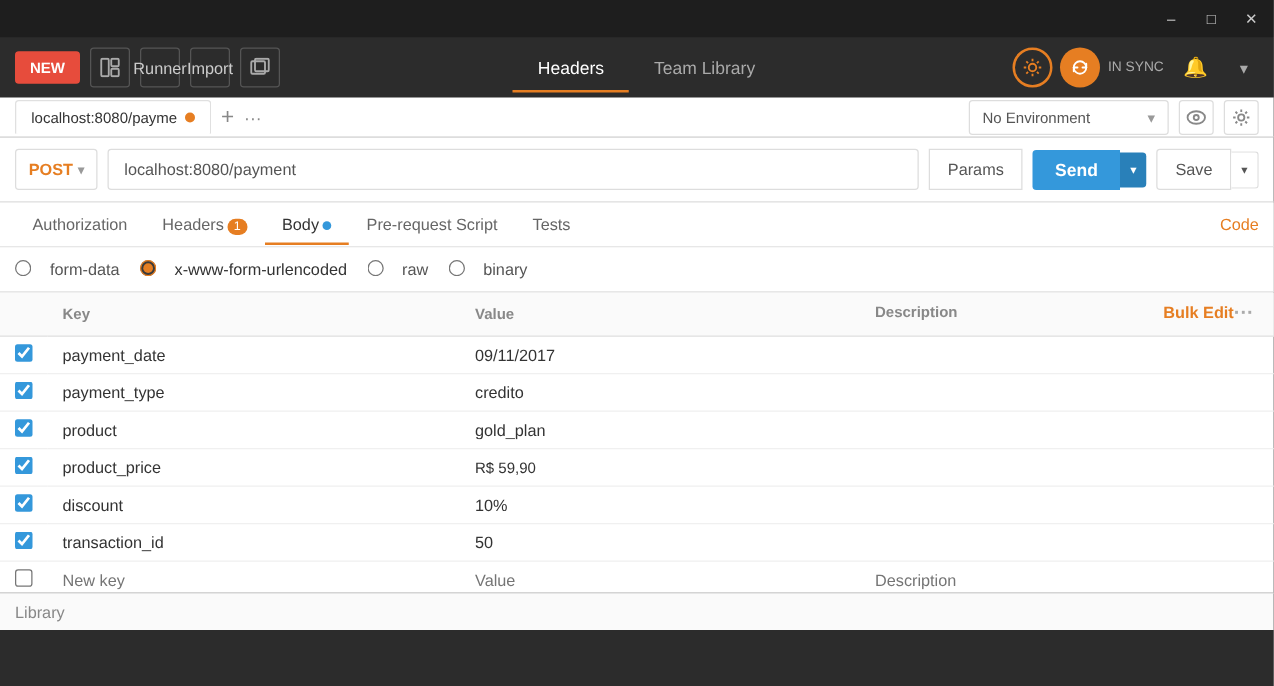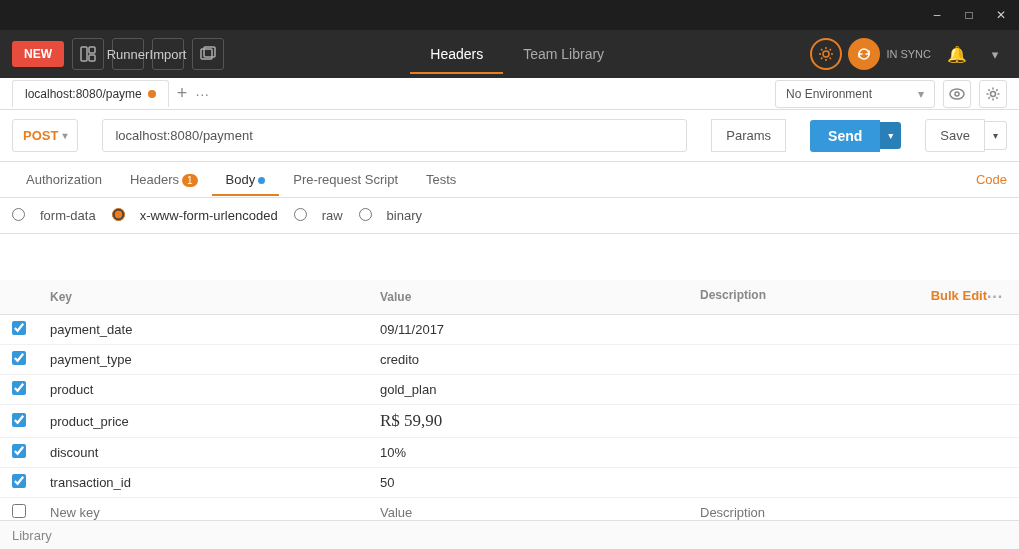--- a/index.html
+++ b/index.html
@@ -25,21 +25,21 @@
     .sync-icon2 { width: 32px; height: 32px; border-radius: 50%; background: #e67e22; display: flex; align-items: center; justify-content: center; color: #fff; font-size: 14px; }
     .sync-text { color: #aaa; font-size: 11px; }
     .bell-btn { width: 32px; height: 32px; display: flex; align-items: center; justify-content: center; color: #aaa; cursor: pointer; font-size: 16px; }
     .dropdown-btn { width: 24px; height: 32px; display: flex; align-items: center; justify-content: center; color: #aaa; cursor: pointer; }
     .url-tab { display: flex; align-items: center; gap: 6px; background: #fff; border: 1px solid #e0e0e0; border-bottom: none; padding: 6px 12px; border-radius: 3px 3px 0 0; color: #333; font-size: 12px; cursor: pointer; }
     .tab-dot { width: 8px; height: 8px; background: #e67e22; border-radius: 50%; }
     .plus-btn { background: none; border: none; color: #888; font-size: 18px; cursor: pointer; }
     .dots-btn { background: none; border: none; color: #888; font-size: 14px; cursor: pointer; }
 
     
-    .request-bar { height: 52px; background: #fff; border-bottom: 1px solid #ddd; display: flex; align-items: center; padding: 0 12px; gap: 24px; }
+    .request-bar { height: 52px; background: #fff; border-bottom: 1px solid #ddd; display: flex; align-items: center; padding: 0 12px; gap: 8px; }
     .method-select { display: flex; align-items: center; gap: 4px; padding: 8px 10px; border: 1px solid #ddd; border-radius: 3px; color: #e67e22; font-weight: 700; font-size: 13px; cursor: pointer; background: #fff; }
     .method-arrow { color: #999; font-size: 10px; }
     .url-input { flex: 1; border: 1px solid #ddd; border-radius: 3px; padding: 8px 12px; font-size: 13px; color: #555; outline: none; }
     .params-btn { padding: 8px 14px; border: 1px solid #ddd; border-radius: 0; background: #fff; color: #555; cursor: pointer; font-size: 13px; }
     .send-btn { background: #3498db; color: #fff; border: none; padding: 8px 18px; border-radius: 3px 0 0 3px; font-size: 14px; font-weight: 600; cursor: pointer; text-align: right; }
     .send-dropdown { background: #2980b9; color: #fff; border: none; padding: 8px 8px; border-radius: 0 3px 3px 0; cursor: pointer; font-size: 10px; }
     .save-btn { padding: 8px 14px; border: 1px solid #ddd; border-radius: 3px 0 0 3px; background: #fff; color: #555; cursor: pointer; font-size: 13px; }
     .save-dropdown { padding: 8px 8px; border: 1px solid #ddd; border-left: none; border-radius: 0 3px 3px 0; background: #fff; color: #555; cursor: pointer; font-size: 10px; }
     .env-select { display: flex; align-items: center; gap: 4px; border: 1px solid #ddd; border-radius: 3px; padding: 6px 10px; background: #fff; color: #555; font-size: 12px; cursor: pointer; min-width: 160px; }
     .env-icon { width: 28px; height: 28px; border: 1px solid #ddd; border-radius: 3px; display: flex; align-items: center; justify-content: center; background: #fff; cursor: pointer; color: #888; }
@@ -207,21 +207,21 @@
     <label class="radio-label">
       <input type="radio" name="bodyType" class="radio-input" style="">
       <span>raw</span>
     </label>
     <label class="radio-label">
       <input type="radio" name="bodyType" class="radio-input" style="">
       <span>binary</span>
     </label>
   </div>
 
-  <div style="overflow:auto; max-height:240px;margin-top:46px;">
+  <div style="overflow:auto; max-height:240px;">
     <table class="params-table">
       <thead>
         <tr>
           <th class="check-col"></th>
           <th class="key-col">Key</th>
           <th class="val-col">Value</th>
           <th>
             <span>Description</span>
             <span class="more-icon" style="float:right; margin-right:4px;">···</span>
             <span class="bulk-edit-link" style="float:right; color:#e67e22;">Bulk Edit</span>
@@ -244,21 +244,21 @@
   </tr>
           <tr>
     <td class="check-col"><input type="checkbox" class="checkbox" checked="" style="accent-color: rgb(52, 152, 219);"></td>
     <td><input type="text" value="product" style="border: none; outline: none; font-size: 13px; color: rgb(51, 51, 51); width: 100%;"></td>
     <td><input type="text" value="gold_plan" style="border: none; outline: none; font-size: 13px; color: rgb(51, 51, 51); width: 100%;"></td>
     <td><input type="text" value="" style="border: none; outline: none; font-size: 13px; color: rgb(51, 51, 51); width: 100%;"></td>
   </tr>
           <tr>
     <td class="check-col"><input type="checkbox" class="checkbox" checked="" style="accent-color: rgb(52, 152, 219);"></td>
     <td><input type="text" value="product_price" style="border: none; outline: none; font-size: 13px; color: rgb(51, 51, 51); width: 100%;"></td>
-    <td><input type="text" value="R$ 59,90" style="border: none; outline: none; font-size: 17px; color: rgb(51, 51, 51); width: 100%; font-family: Liberation Serif, serif;"></td>
+    <td><input type="text" value="R$ 59,90" style="border: none; outline: none; font-size: 12px; color: rgb(51, 51, 51); width: 100%;"></td>
     <td><input type="text" value="" style="border: none; outline: none; font-size: 13px; color: rgb(51, 51, 51); width: 100%;"></td>
   </tr>
           <tr>
     <td class="check-col"><input type="checkbox" class="checkbox" checked="" style="accent-color: rgb(52, 152, 219);"></td>
     <td><input type="text" value="discount" style="border: none; outline: none; font-size: 13px; color: rgb(51, 51, 51); width: 100%;"></td>
     <td><input type="text" value="10%" style="border: none; outline: none; font-size: 13px; color: rgb(51, 51, 51); width: 100%;"></td>
     <td><input type="text" value="" style="border: none; outline: none; font-size: 13px; color: rgb(51, 51, 51); width: 100%;"></td>
   </tr>
           <tr>
     <td class="check-col"><input type="checkbox" class="checkbox" checked="" style="accent-color: rgb(52, 152, 219);"></td>

